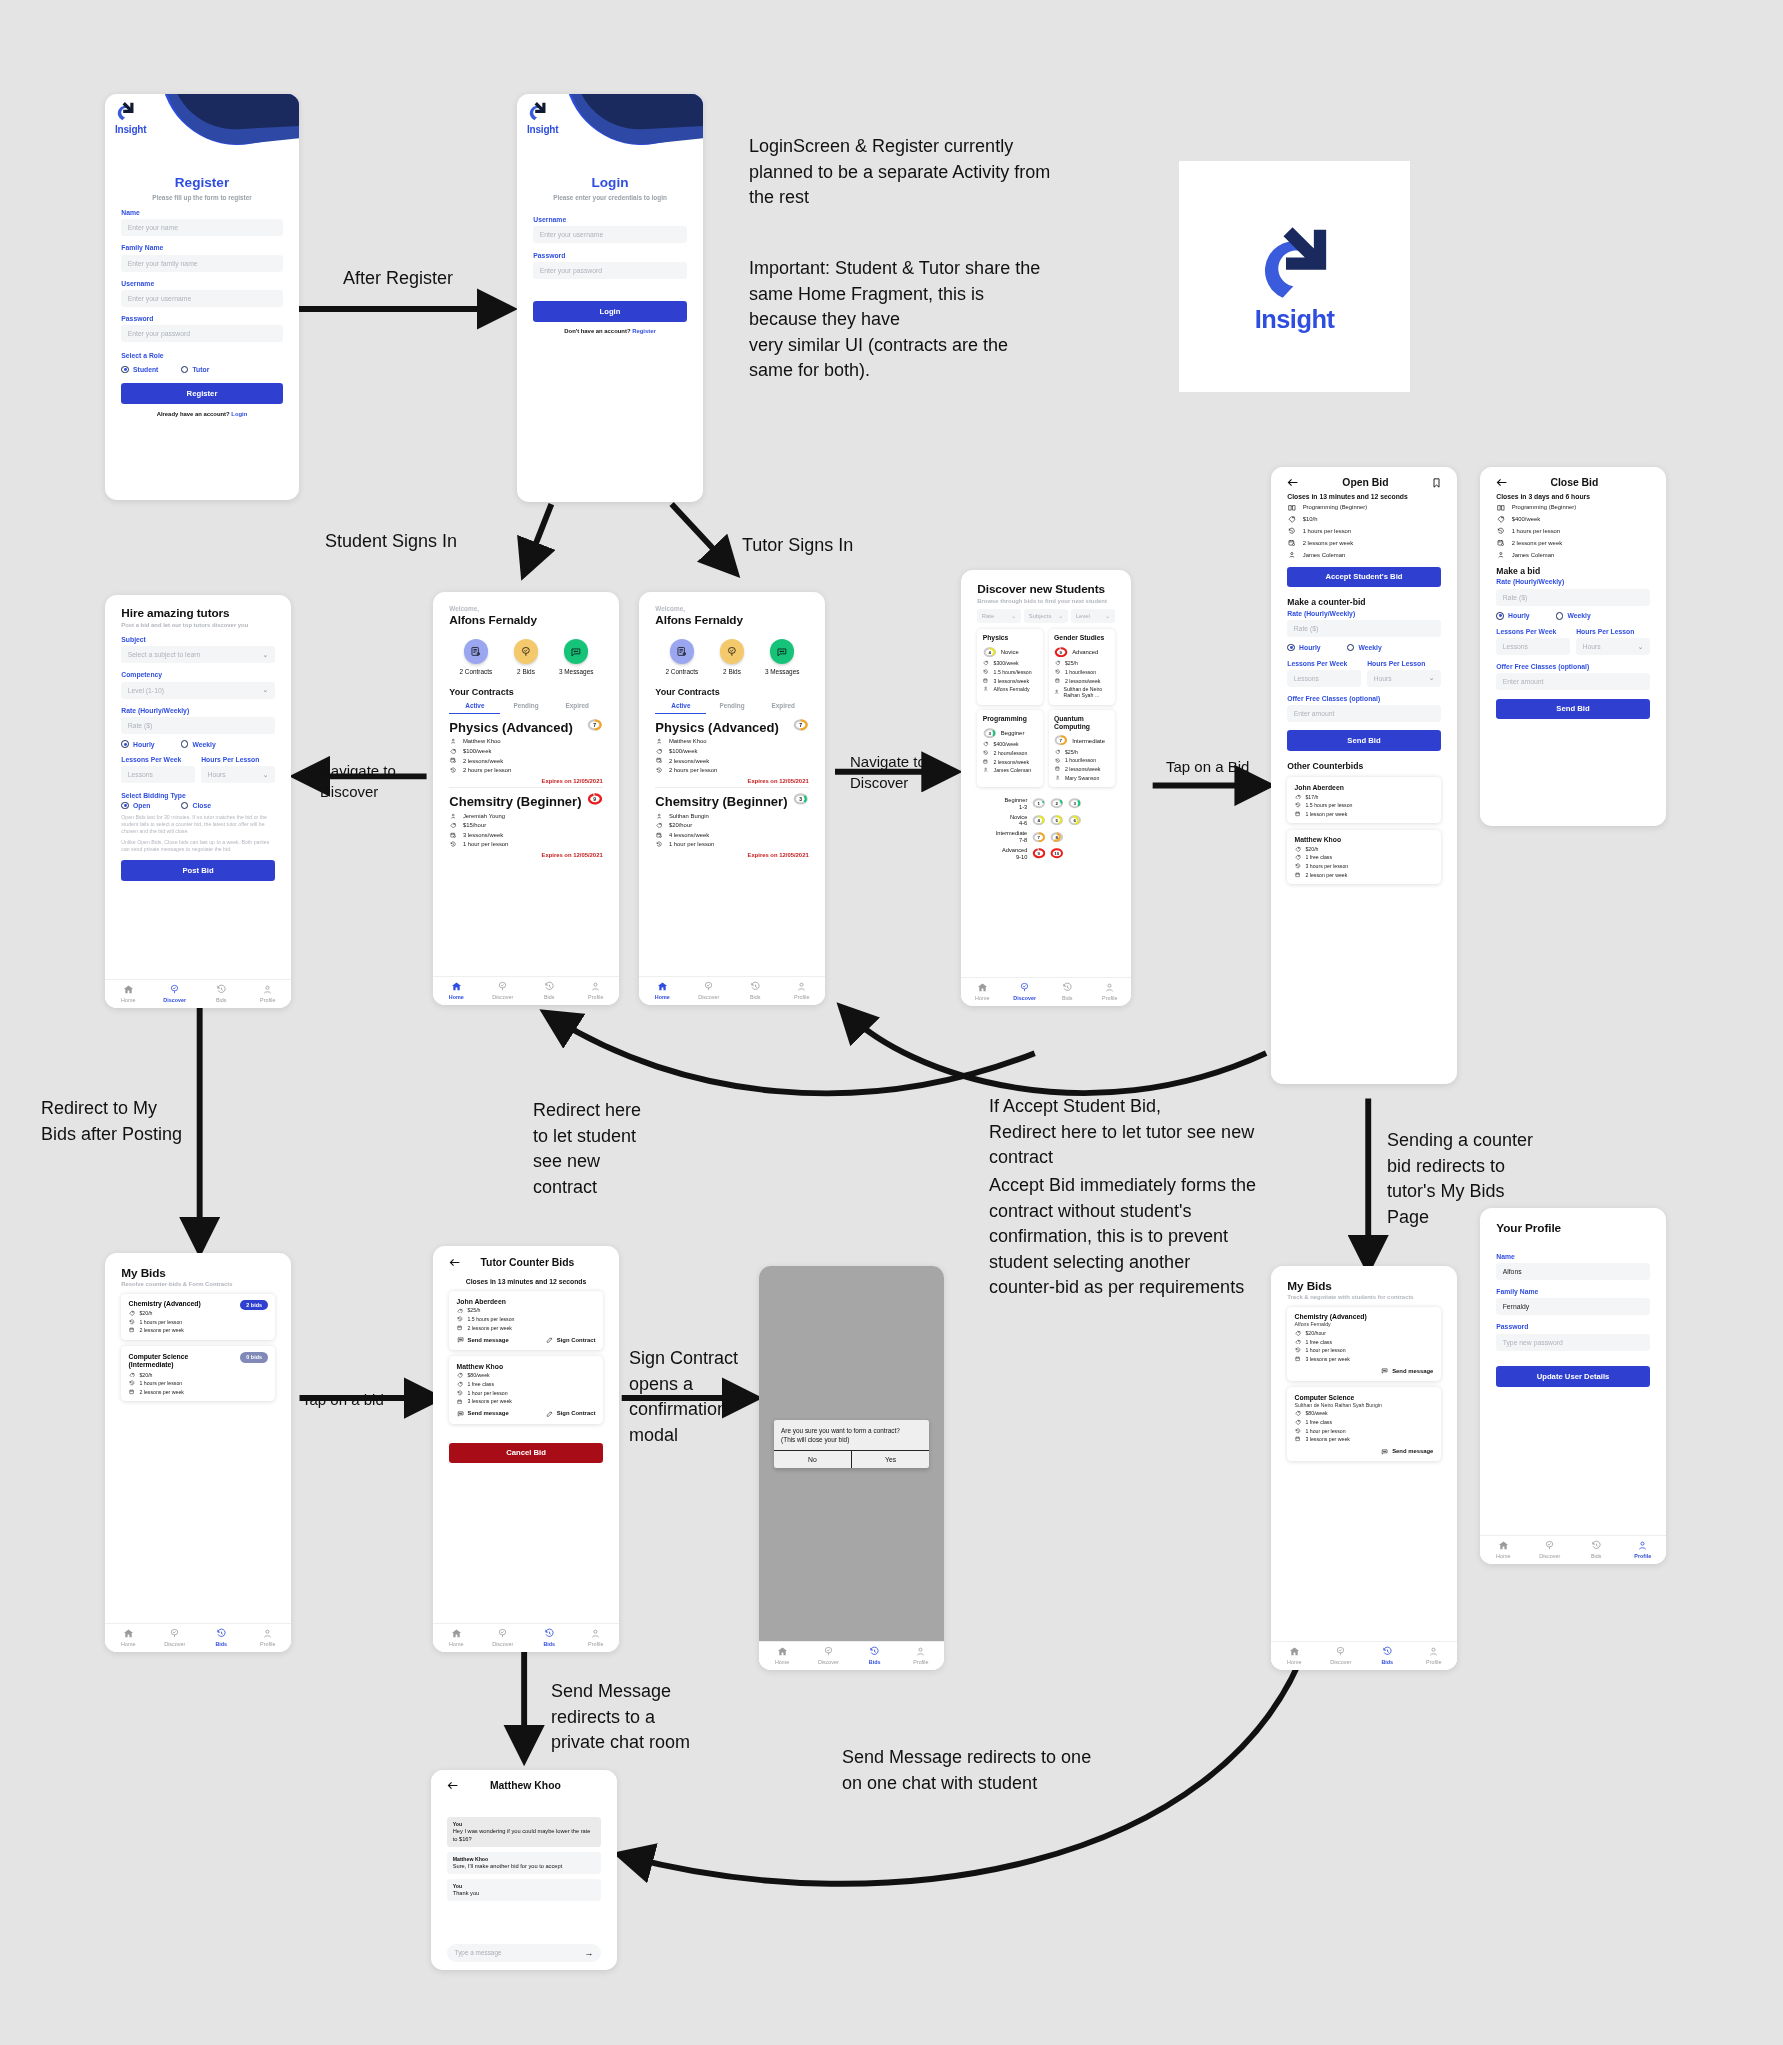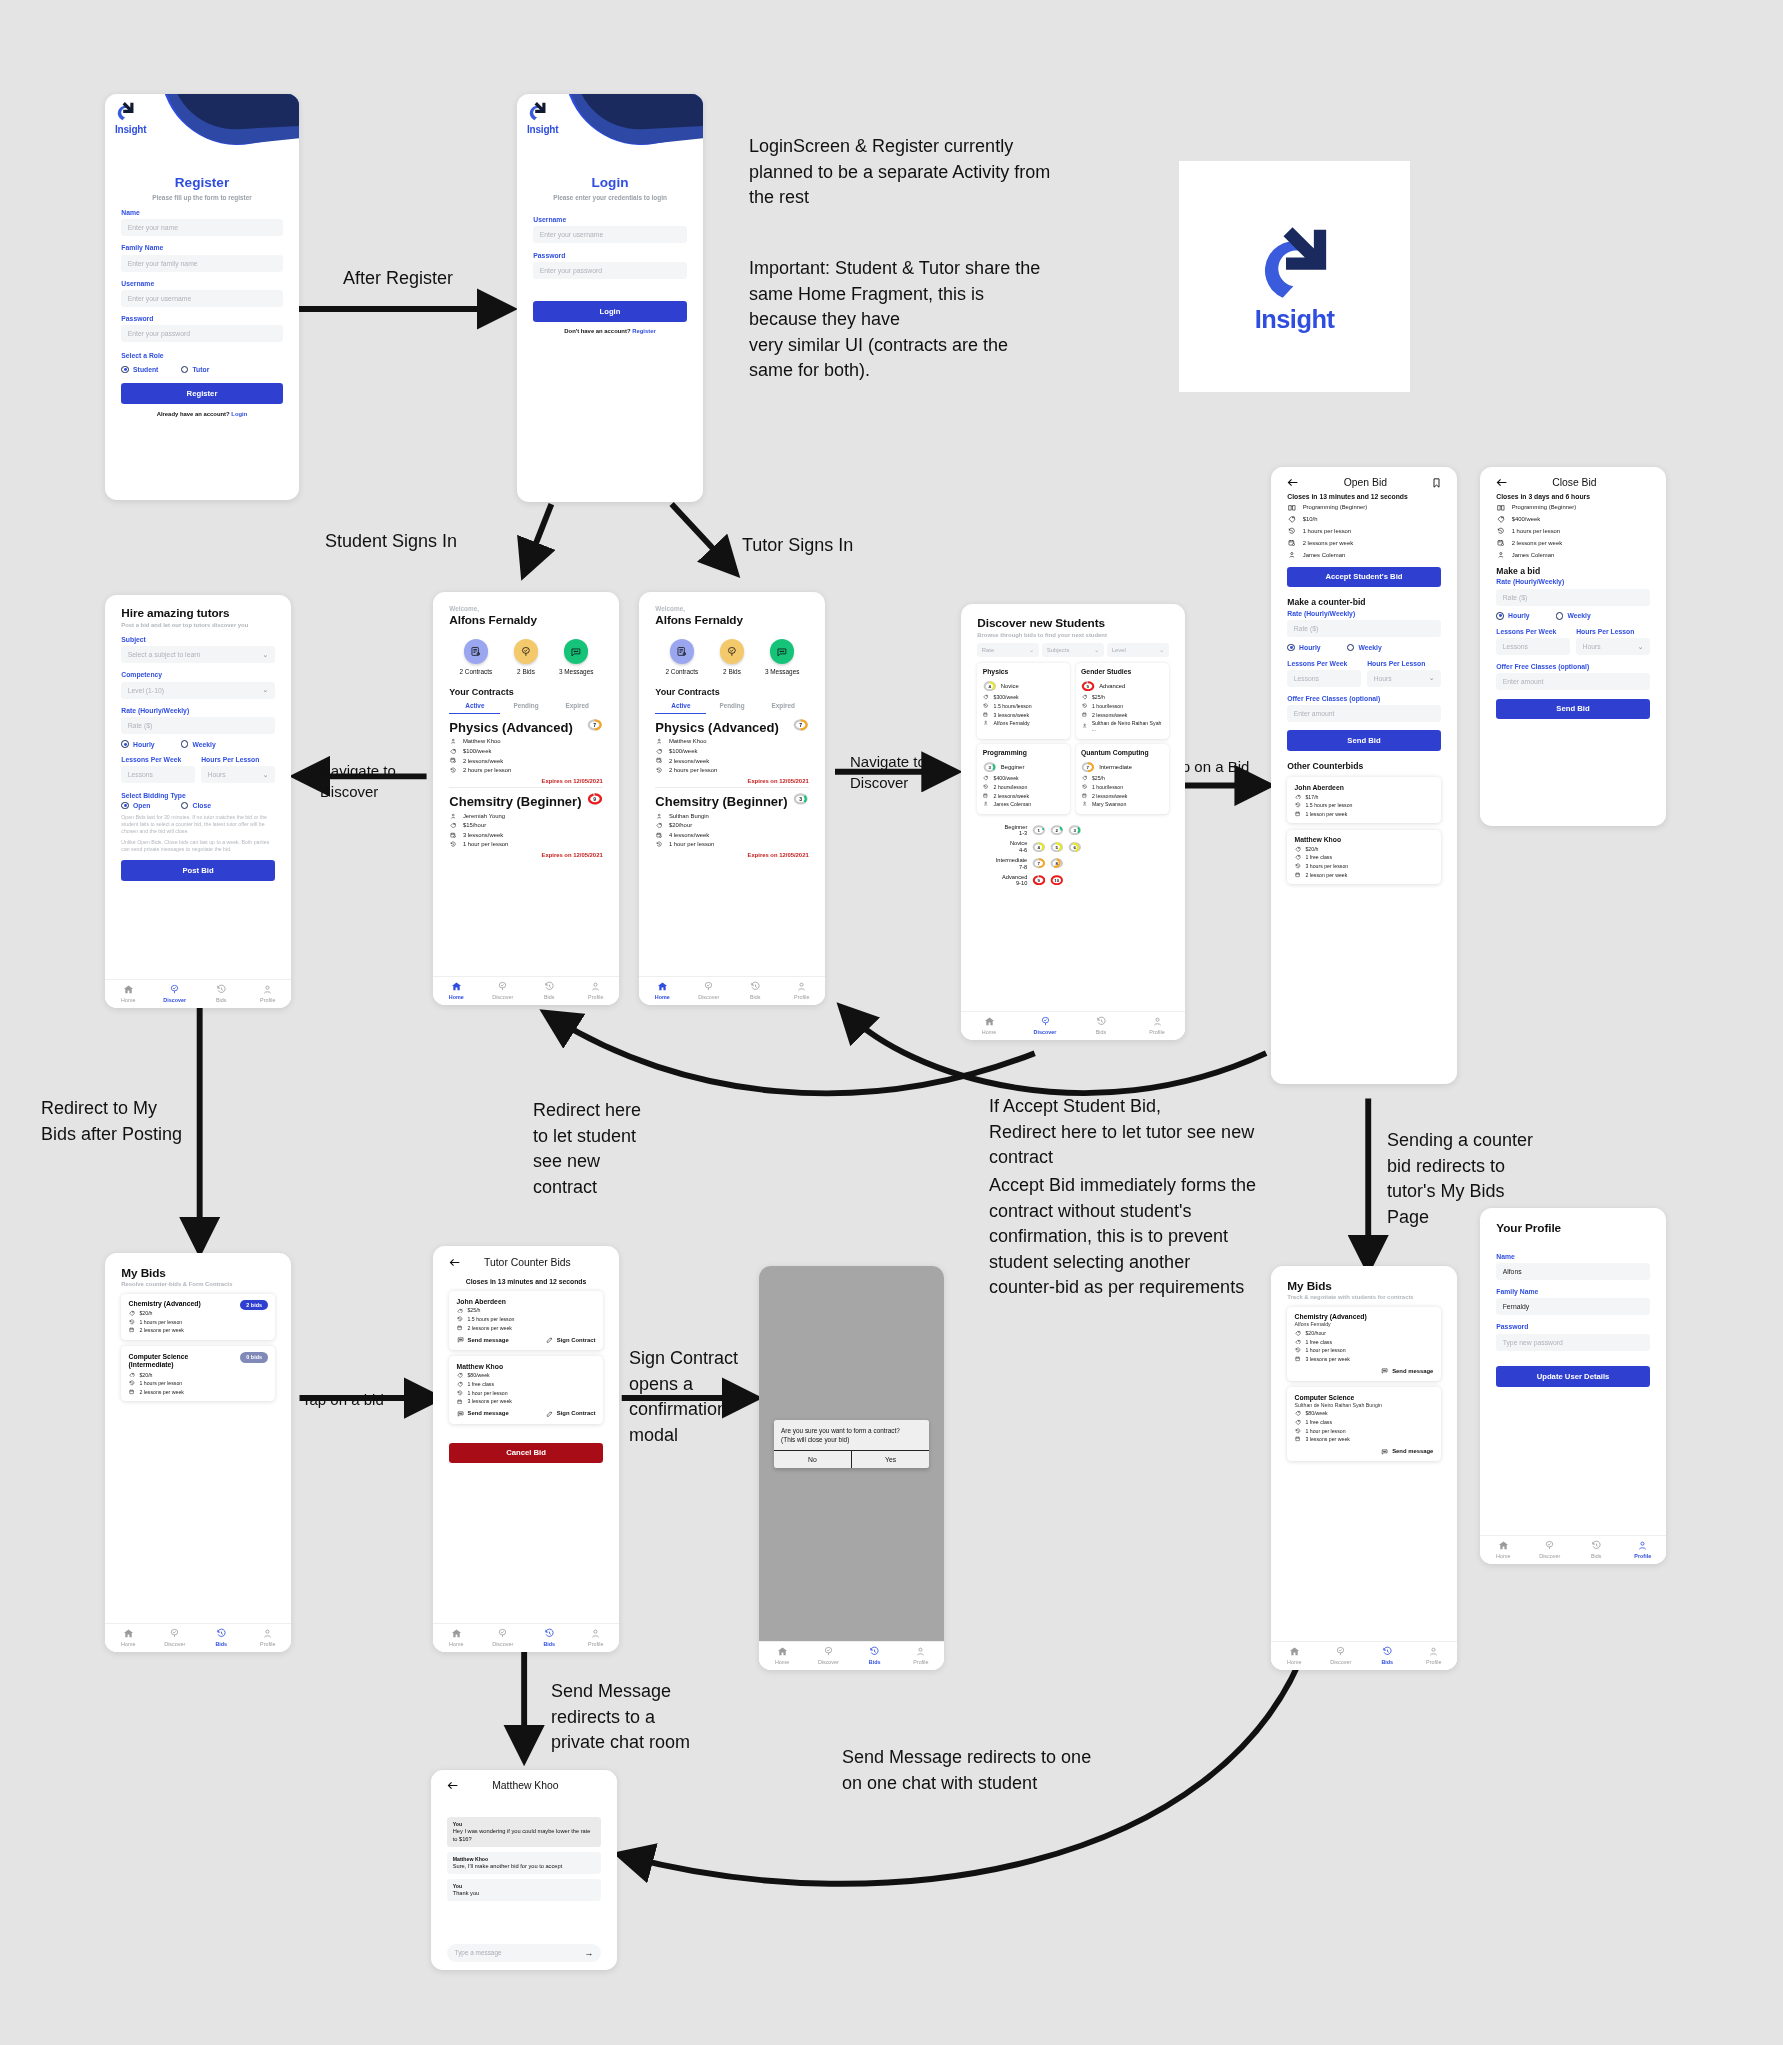--- a/index.html
+++ b/index.html
@@ -76,21 +76,21 @@
   }
   .nav .ni { display: flex; flex-direction: column; align-items: center; gap: 1.4px; width: 25%; }
   .nav .ni .lab { font-size: 5.4px; color: #9b9b9b; }
   .nav .ni.act .lab { color: #2f4ee0; font-weight: bold; }
   .nav svg { display: block; }
 
   
   .h1 { font-size: 11.8px; font-weight: bold; color: #111; letter-spacing: -0.1px; }
   .h2 { font-size: 5.9px; font-weight: bold; color: #b1b5bb; margin-top: 1.8px; }
   .topbar { display: flex; align-items: center; gap: 5.4px; margin-bottom: 2.7px; }
-  .topbar .ttl { flex: 1; text-align: center; font-size: 10.4px; font-weight: normal; color: #111; }
+  .topbar .ttl { flex: 1; text-align: center; font-size: 10.4px; font-weight: bold; color: #111; }
 
   
   .welcome { color: #b7bbc1; font-size: 6.4px; font-weight: bold; }
   .uname { font-size: 11.8px; font-weight: bold; color: #111; margin-top: 0.9px; letter-spacing: -0.1px; }
   .stats { display: flex; justify-content: space-between; margin-top: 12.7px; padding: 0 1.8px; }
   .stat { display: flex; flex-direction: column; align-items: center; width: 33%; }
   .bubble { width: 24.5px; height: 24.5px; border-radius: 50%; display: flex; align-items: center;
             justify-content: center; box-shadow: 0 1.4px 2.7px rgba(0,0,0,.18); }
   .bubble.b1 { background: #9aa7f0; } .bubble.b2 { background: #f3c96b; } .bubble.b3 { background: #16c479; }
   .stat .lab { font-size: 6.4px; color: #111; margin-top: 4.5px; }
@@ -764,21 +764,21 @@
           <svg width="11" height="11" viewBox="0 0 24 24" fill="none" stroke="#9b9b9b" stroke-width="1.8">
               <circle cx="12" cy="8" r="3.4"></circle>
               <path d="M5 20c1.5-4 12.5-4 14 0"></path>
             </svg>
           <span class="lab">Profile</span>
         </div>
       </div>
     </div>
   </div>
 
-  <div class="phone" style="left:961px; top:604px; width:224px; height:436px;">
+  <div class="phone" style="left:961px; top:570px; width:170px; height:436px;">
     <div class="scr">
       <div class="body-pad" style="padding-top:11.8px">
         <div class="h1">Discover new Students</div>
         <div class="h2">Browse through bids to find your next student</div>
         <div class="filters">
           <div class="filt">
               <span>Rate</span>
               <span>⌄</span>
             </div>
           <div class="filt">

